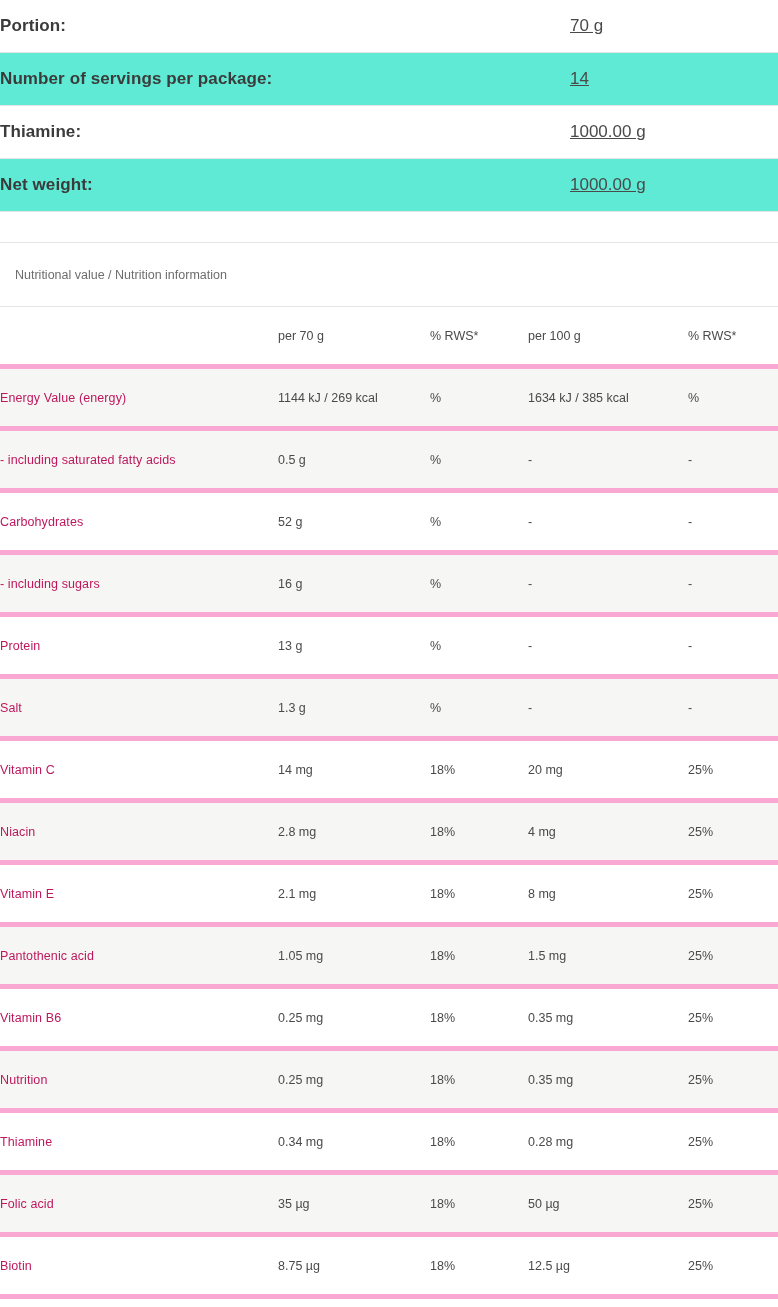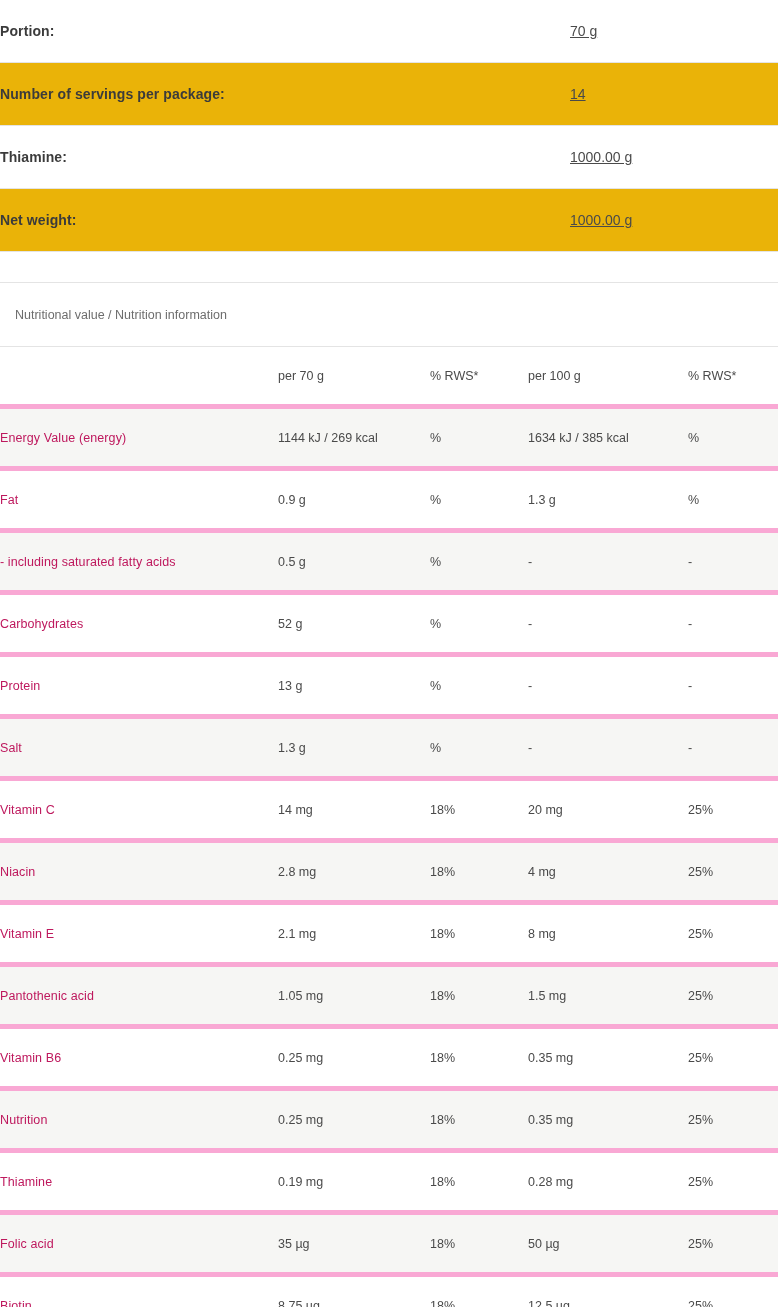--- a/index.html
+++ b/index.html
@@ -22,27 +22,27 @@
   
   table.spec {
     width: 100%;
     border-collapse: collapse;
     table-layout: fixed;
   }
   table.spec tr {
     border-bottom: 1px solid #e4e4e4;
   }
   table.spec tr.alt {
-    background: #eab308;
+    background: #5eead4;
   }
   table.spec td {
     padding: 0;
-    height: 62px;
+    height: 52px;
     vertical-align: middle;
-    font-size: 14px;
+    font-size: 17px;
   }
   td.spec-label {
     width: 570px;
     padding-left: 11px;
     font-weight: bold;
     color: #3b3b3b;
     letter-spacing: 0.1px;
   }
   td.spec-value {
     color: #4a4a4a;
@@ -153,41 +153,41 @@
         <td class="n-val">% RWS*</td>
       </tr>
 
       <tr class="alt">
         <td class="n-name">Energy Value (energy)</td>
         <td class="n-val">1144 kJ / 269 kcal</td>
         <td class="n-val">%</td>
         <td class="n-val">1634 kJ / 385 kcal</td>
         <td class="n-val">%</td>
       </tr>
-      <tr>
-        <td class="n-name">Fat</td>
-        <td class="n-val">0.9 g</td>
-        <td class="n-val">%</td>
-        <td class="n-val">1.3 g</td>
-        <td class="n-val">%</td>
-      </tr>
       <tr class="alt">
         <td class="n-name">- including saturated fatty acids</td>
         <td class="n-val">0.5 g</td>
         <td class="n-val">%</td>
         <td class="n-val">-</td>
         <td class="n-val">-</td>
       </tr>
       <tr>
         <td class="n-name">Carbohydrates</td>
         <td class="n-val">52 g</td>
         <td class="n-val">%</td>
         <td class="n-val">-</td>
         <td class="n-val">-</td>
       </tr>
+      <tr class="alt">
+        <td class="n-name">- including sugars</td>
+        <td class="n-val">16 g</td>
+        <td class="n-val">%</td>
+        <td class="n-val">-</td>
+        <td class="n-val">-</td>
+      </tr>
       <tr>
         <td class="n-name">Protein</td>
         <td class="n-val">13 g</td>
         <td class="n-val">%</td>
         <td class="n-val">-</td>
         <td class="n-val">-</td>
       </tr>
       <tr class="alt">
         <td class="n-name">Salt</td>
         <td class="n-val">1.3 g</td>
@@ -232,21 +232,21 @@
       </tr>
       <tr class="alt">
         <td class="n-name">Nutrition</td>
         <td class="n-val">0.25 mg</td>
         <td class="n-val">18%</td>
         <td class="n-val">0.35 mg</td>
         <td class="n-val">25%</td>
       </tr>
       <tr>
         <td class="n-name">Thiamine</td>
-        <td class="n-val">0.19 mg</td>
+        <td class="n-val">0.34 mg</td>
         <td class="n-val">18%</td>
         <td class="n-val">0.28 mg</td>
         <td class="n-val">25%</td>
       </tr>
       <tr class="alt">
         <td class="n-name">Folic acid</td>
         <td class="n-val">35 µg</td>
         <td class="n-val">18%</td>
         <td class="n-val">50 µg</td>
         <td class="n-val">25%</td>

